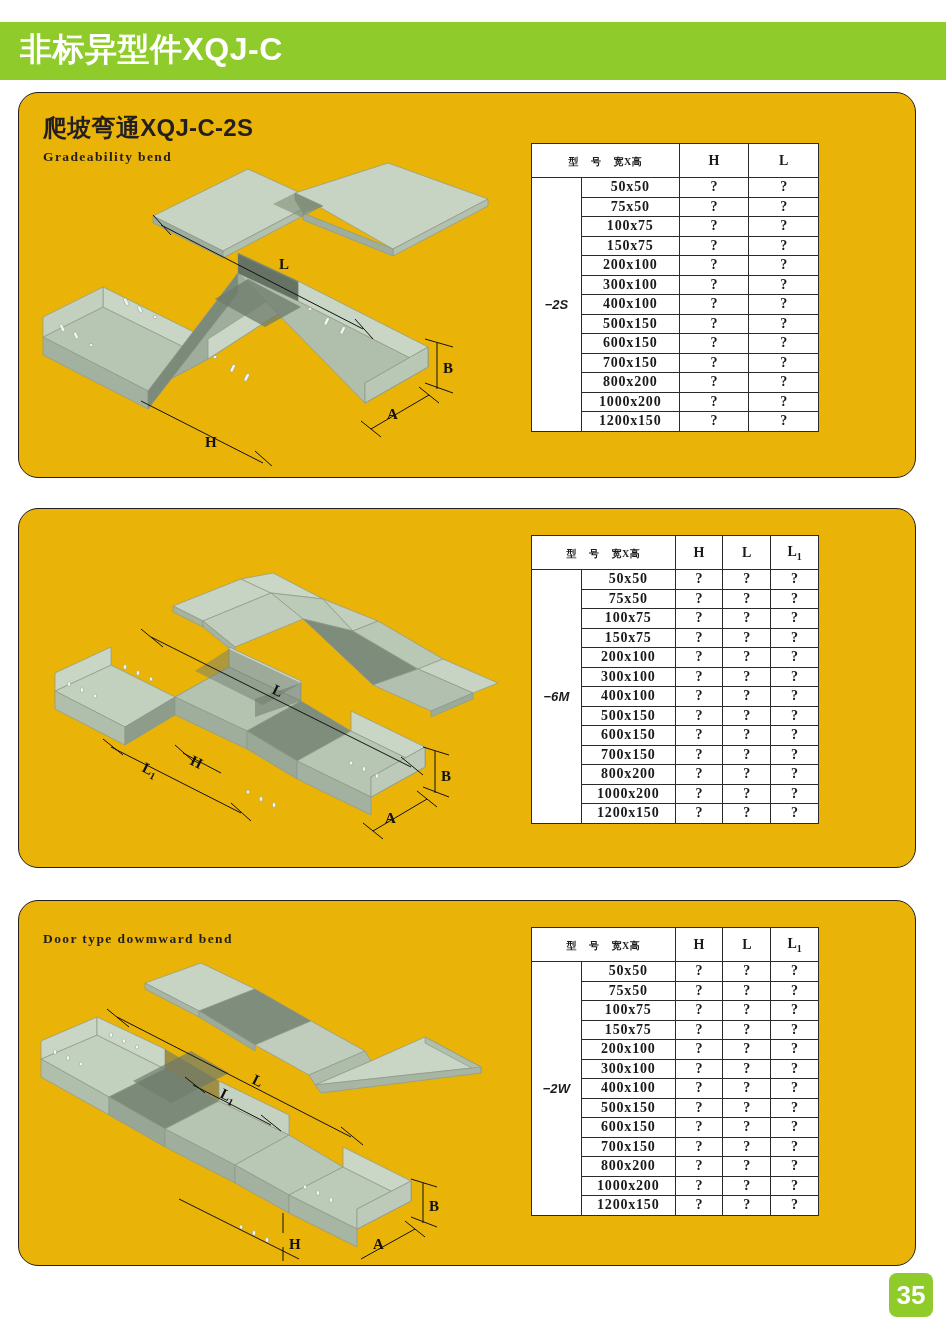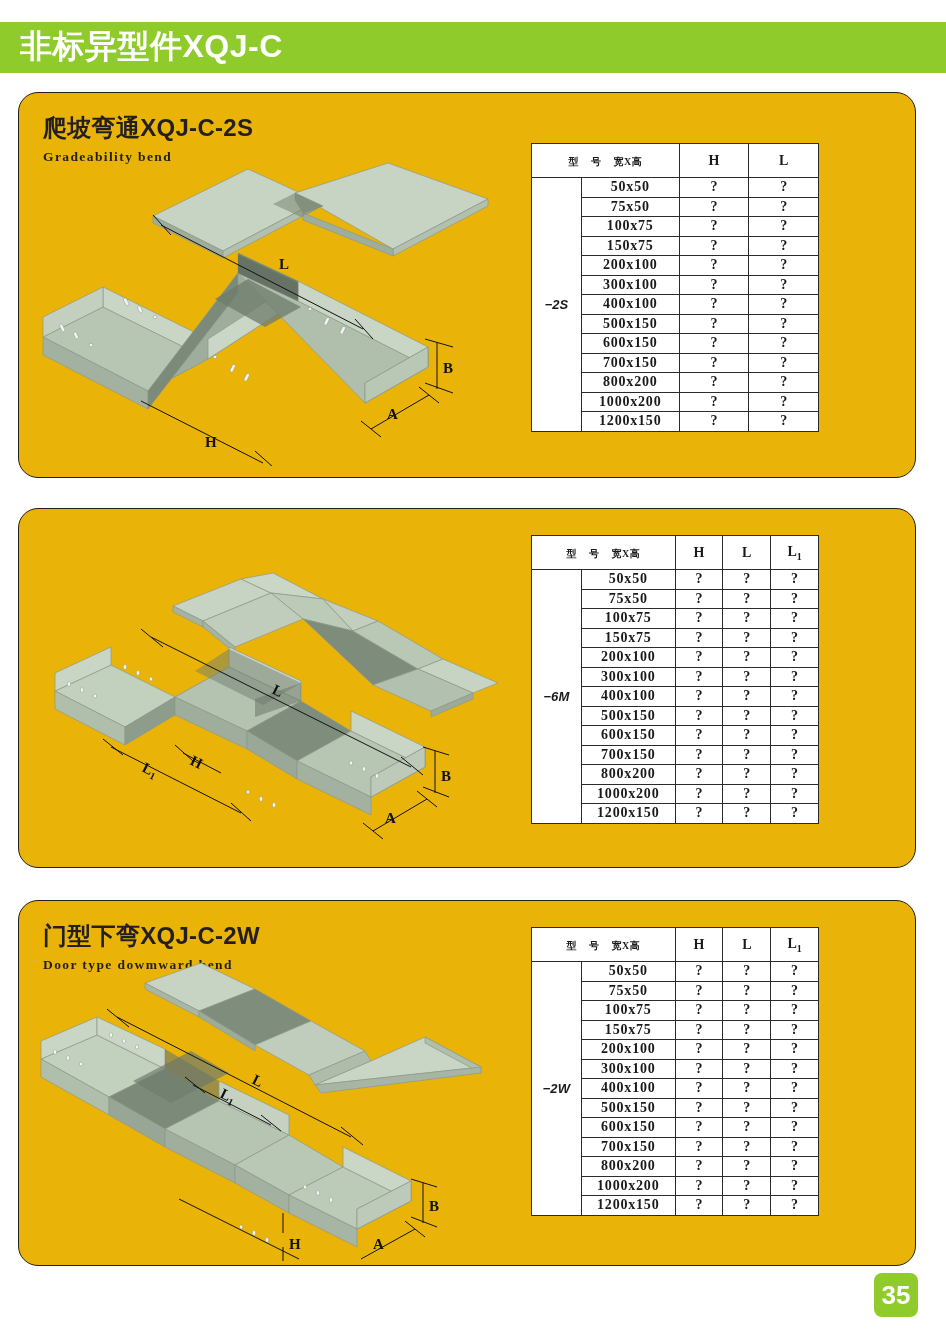--- a/index.html
+++ b/index.html
@@ -12,21 +12,21 @@
     position: relative;
     overflow: hidden;
   }
 
   
   #banner {
     position: absolute;
     left: 0;
     top: 22px;
     width: 946px;
-    height: 51px;
+    height: 58px;
     background: #8ECB2B;
   }
   #banner-title {
     position: absolute;
     left: 20px;
     top: 50%;
     transform: translateY(-52%);
     color: #ffffff;
     font-family: "Liberation Sans", sans-serif;
     font-weight: bold;
@@ -123,21 +123,21 @@
   #table-1 col.c-size   { width: 98px; }
   #table-1 col.c-val    { width: 70px; }
 
   .t4 col.c-series { width: 50px; }
   .t4 col.c-size   { width: 94px; }
   .t4 col.c-val    { width: 48px; }
 
   
   #page-badge {
     position: absolute;
-    right: 28px;
+    right: 13px;
     bottom: 12px;
     width: 44px;
     height: 44px;
     background: #8ECB2B;
     border-radius: 8px;
     color: #ffffff;
     font-family: "Liberation Sans", sans-serif;
     font-weight: bold;
     font-size: 26px;
     display: flex;
@@ -536,21 +536,20 @@
           <td class="cell-val">?</td>
           <td class="cell-val">?</td>
         </tr>
     </tbody>
   </table>
 </div>
 
 <div class="card" id="card-3">
 
   <div class="titles">
-    <div class="title-cn">门型下弯XQJ-C-2W</div>
     <div class="title-en">Door type dowmward bend</div>
   </div>
 
   <div class="figure" id="figure-3">
     <svg viewBox="0 0 500 300" xmlns="http://www.w3.org/2000/svg">
 
       <g>
         <polygon points="112,22 168,2 222,28 166,50" fill="#c7d3c3" stroke="#8c9a8a" stroke-width="0.7"></polygon>
         <polygon points="112,22 166,50 166,56 112,28" fill="#a8b7a5" stroke="#8c9a8a" stroke-width="0.7"></polygon>
         <polygon points="166,50 222,28 278,60 222,84" fill="#7f8d7d" stroke="#8c9a8a" stroke-width="0.7"></polygon>

